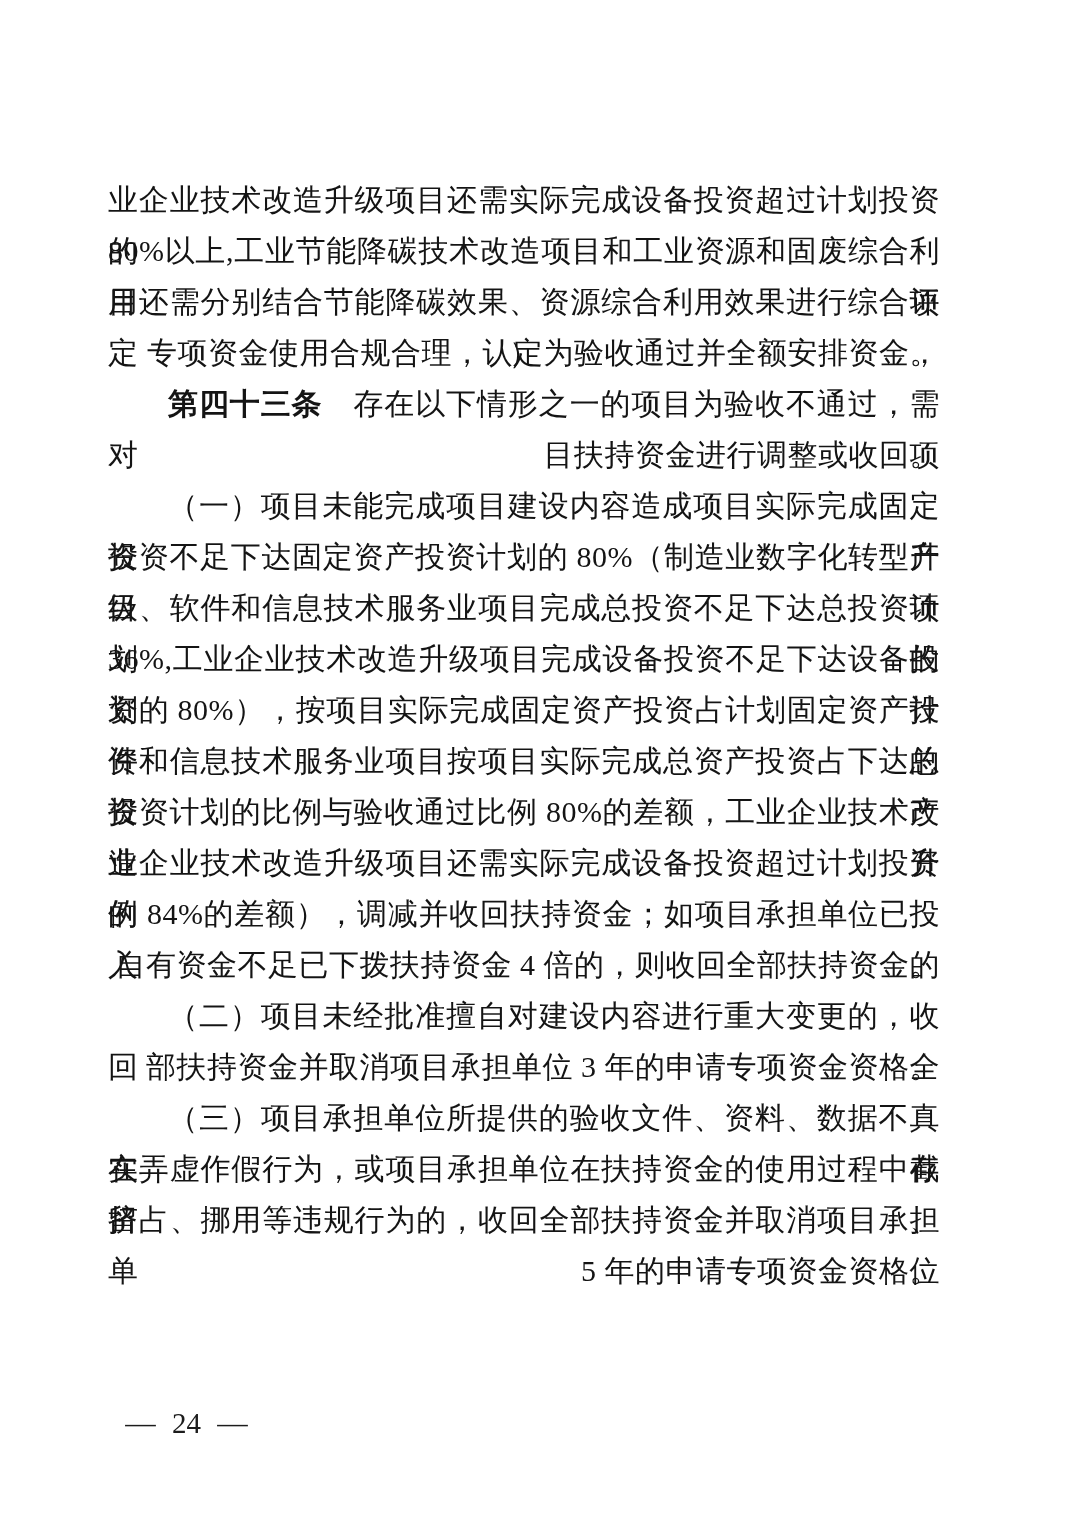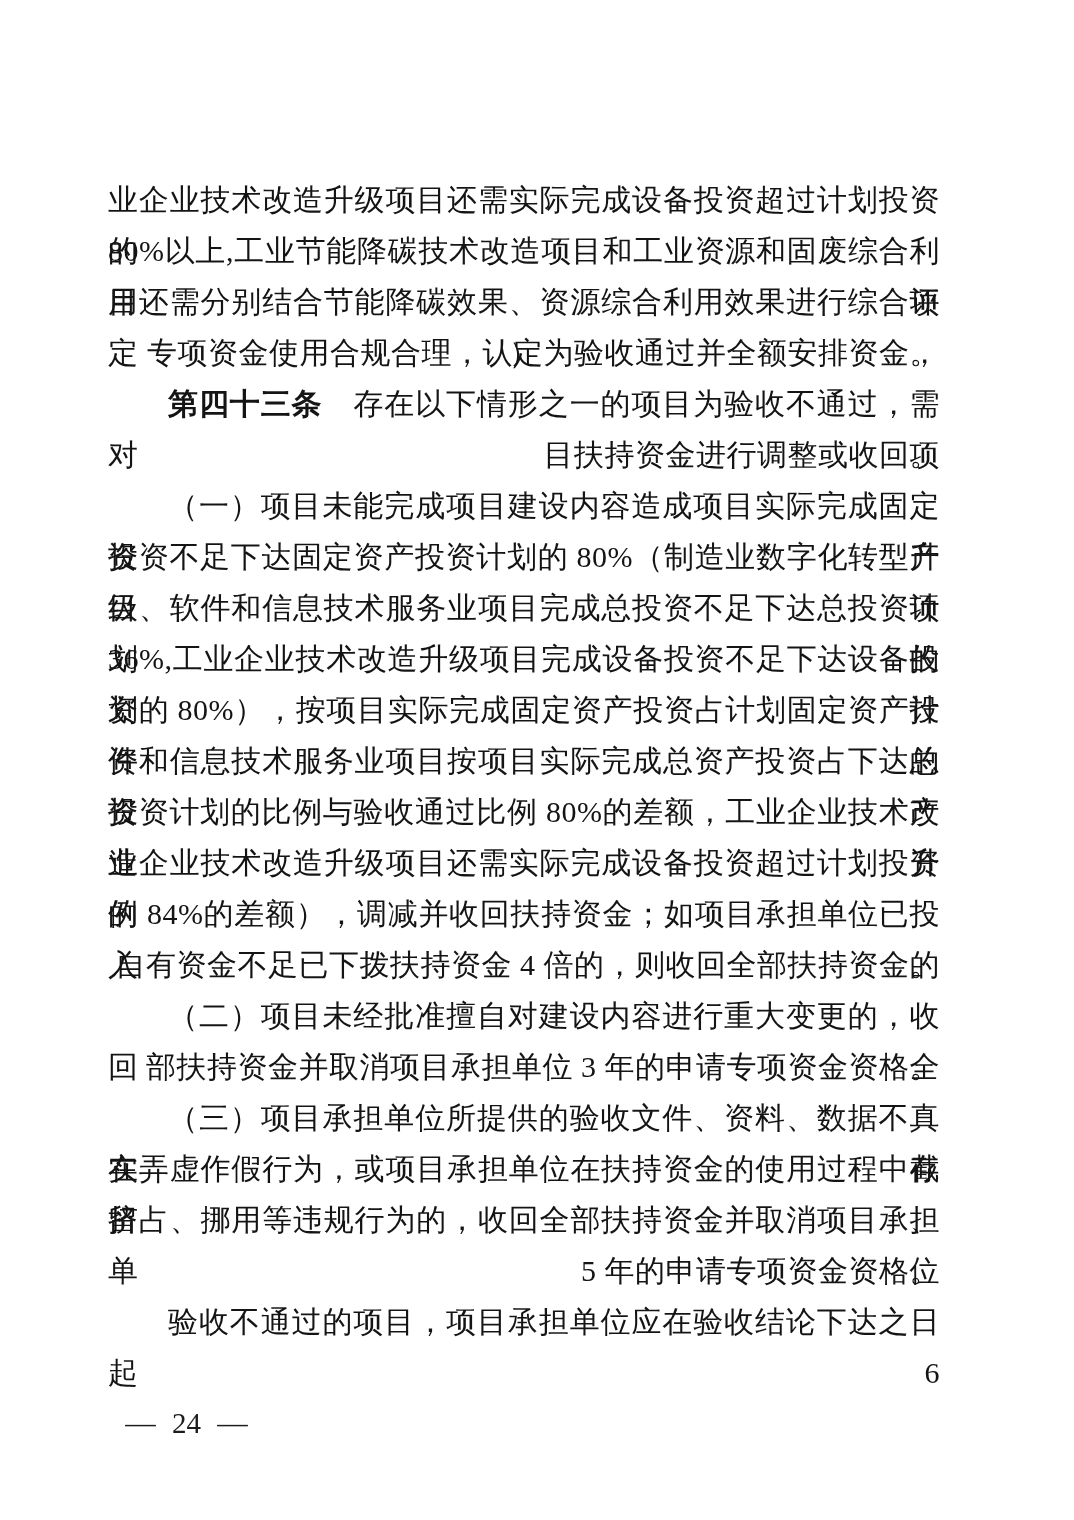--- a/index.html
+++ b/index.html
@@ -88,21 +88,20 @@
       <div class="line justify"><span class="seg">投资计划的比例与验收通过比例 80%的差额，工业企业技术改造升</span></div>
       <div class="line justify"><span class="seg">业企业技术改造升级项目还需实际完成设备投资超过计划投资的</span></div>
       <div class="line justify"><span class="seg">例 84%的差额），调减并收回扶持资金；如项目承担单位已投入的</span></div>
       <div class="line"><span class="seg">自有资金不足已下拨扶持资金 4 倍的，则收回全部扶持资金。</span></div>
       <div class="line justify indent"><span class="seg">（二）项目未经批准擅自对建设内容进行重大变更的，收回全</span></div>
       <div class="line"><span class="seg">部扶持资金并取消项目承担单位 3 年的申请专项资金资格。</span></div>
       <div class="line justify indent"><span class="seg">（三）项目承担单位所提供的验收文件、资料、数据不真实存</span></div>
       <div class="line justify"><span class="seg">在弄虚作假行为，或项目承担单位在扶持资金的使用过程中截留、</span></div>
       <div class="line justify"><span class="seg">挤占、挪用等违规行为的，收回全部扶持资金并取消项目承担单位</span></div>
       <div class="line"><span class="seg">5 年的申请专项资金资格。</span></div>
-      <div class="line justify indent"><span class="seg">验收不通过的项目，项目承担单位应在验收结论下达之日起 6</span></div>
     </div>
 
   <div class="footer">
     <span class="dash">—</span>
     <span class="pagenum">24</span>
     <span class="dash">—</span>
   </div>
 
 </div>
 

